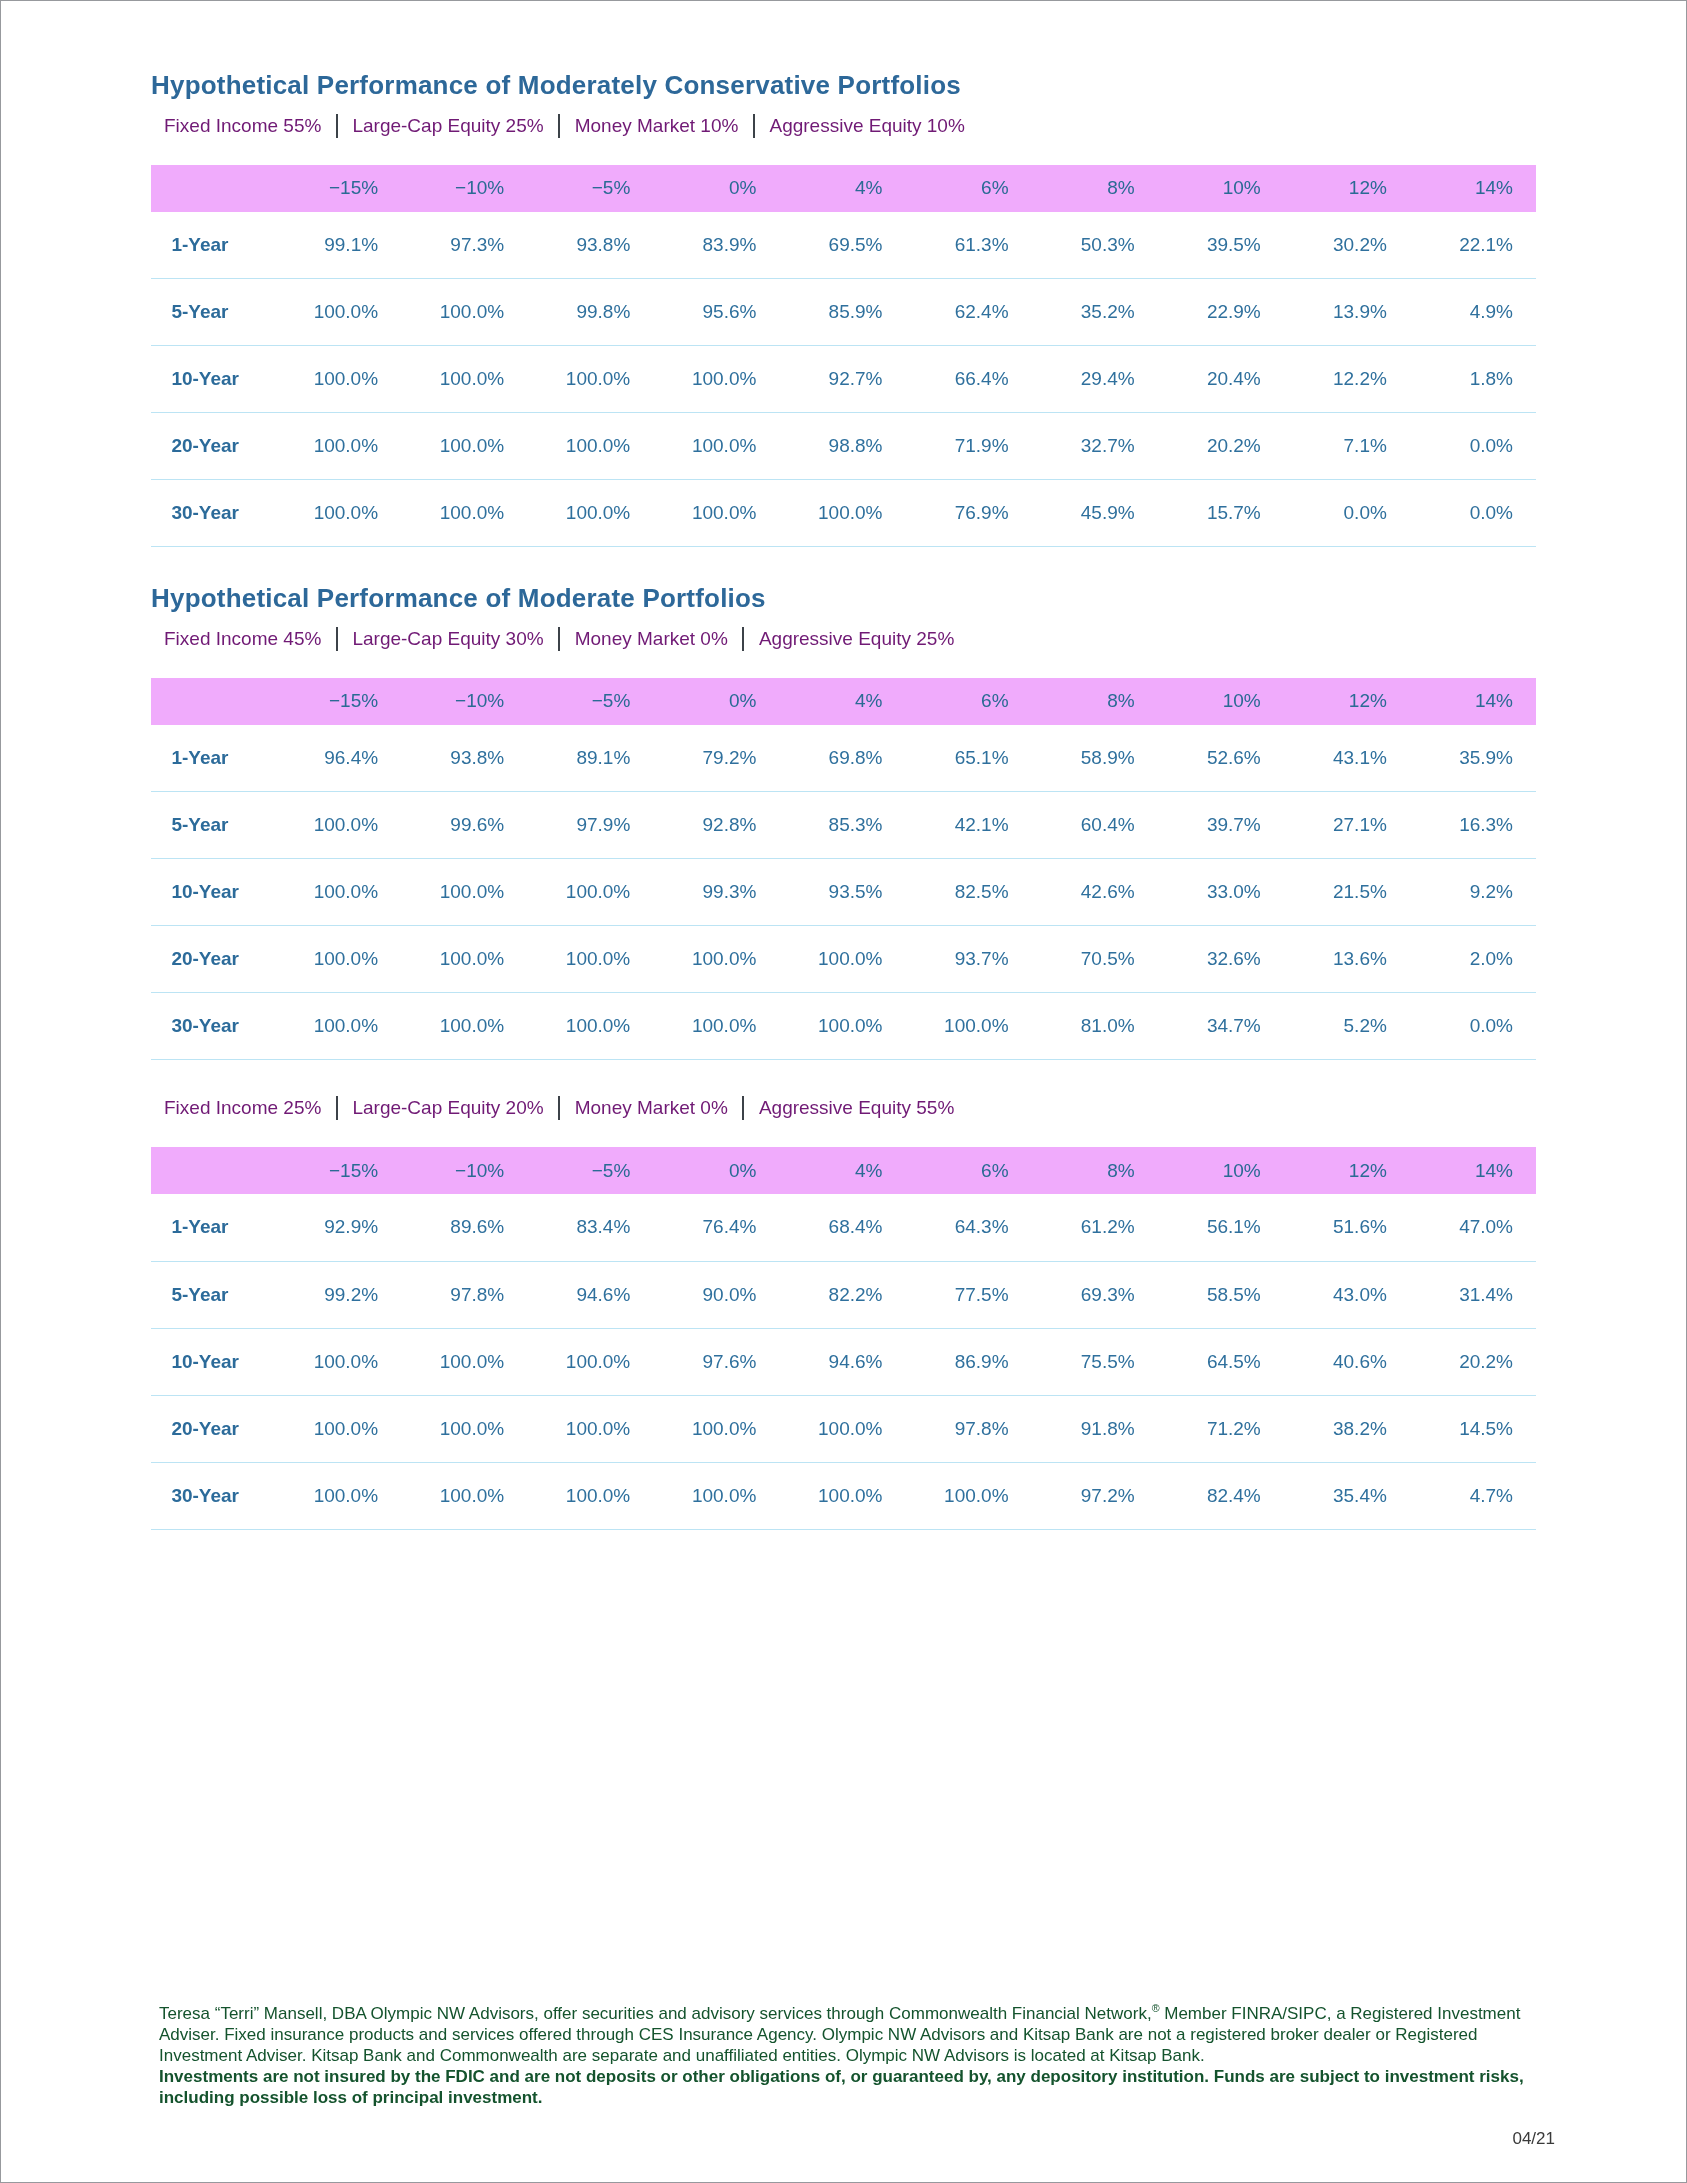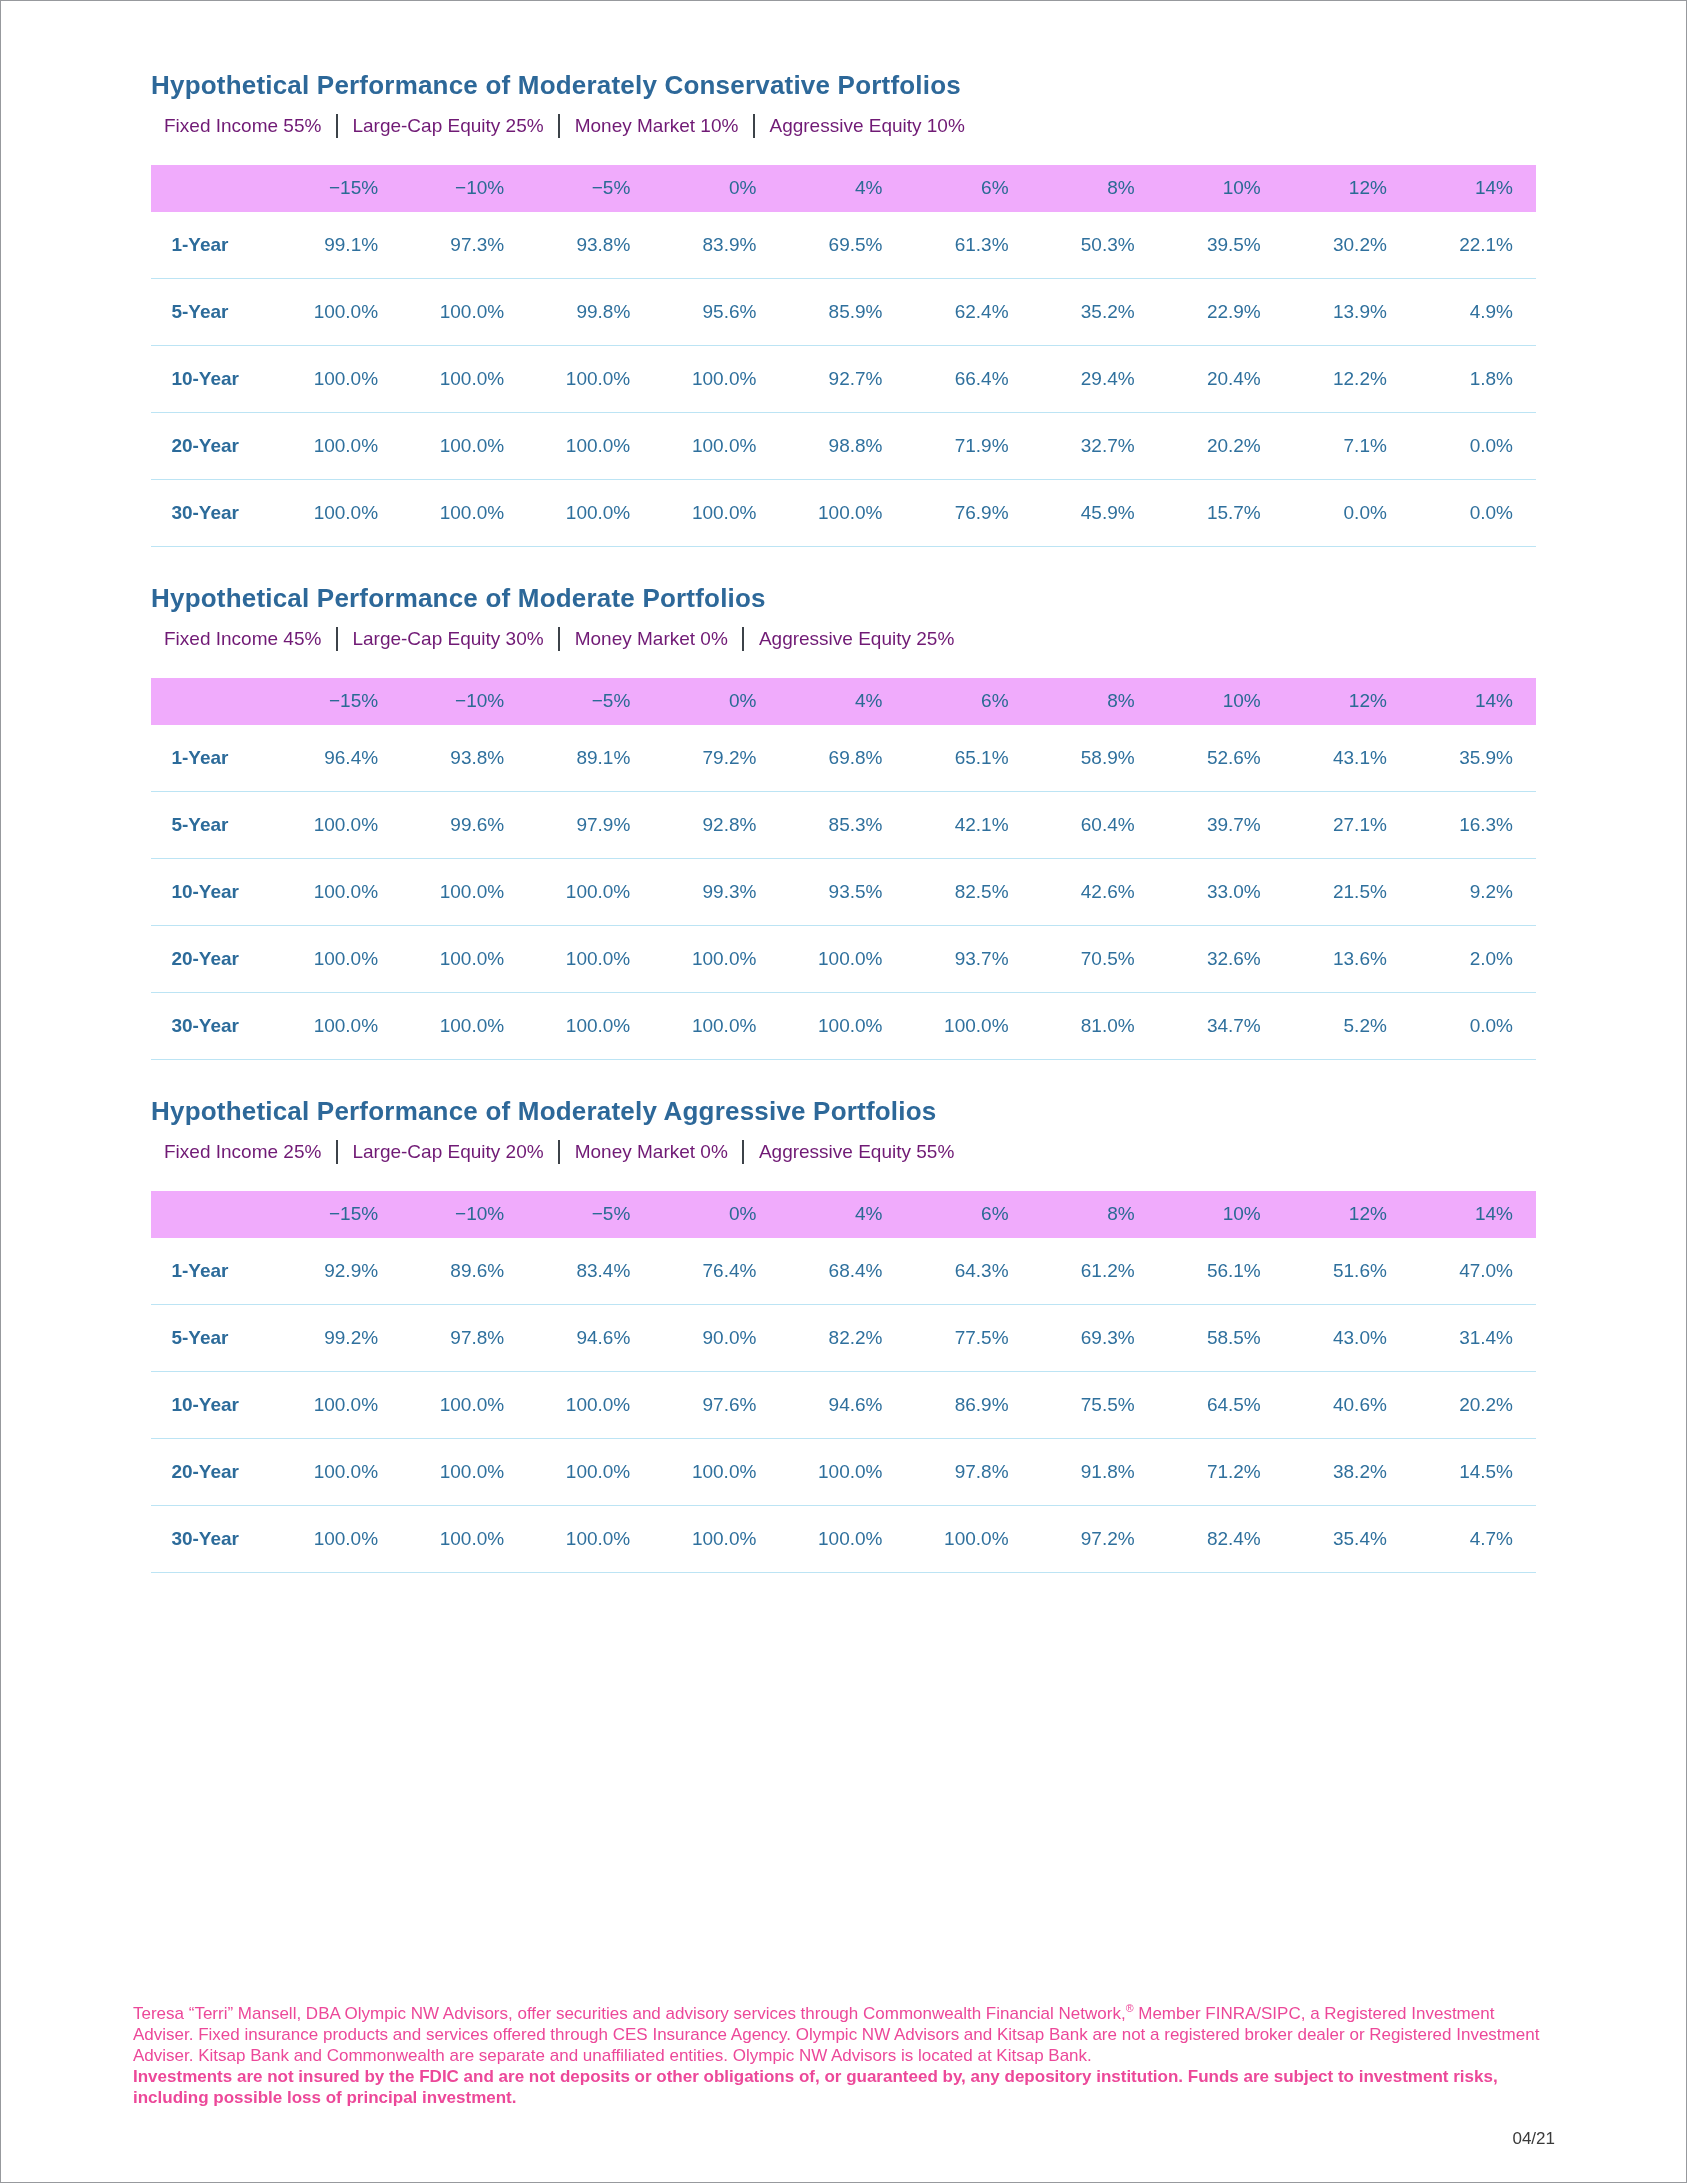--- a/index.html
+++ b/index.html
@@ -56,25 +56,25 @@
   tbody td { color:#2f709d; }
   tbody th.row-label {
     color:#2c6b9a;
     text-align:left;
     padding:0 0 0 20.4px;
     font-weight:bold;
   }
 
   .disclaimer {
     position:absolute;
-    left:132px; right:144px;
+    left:158px; right:144px;
     bottom:74px;
     font-size:17px;
     line-height:21px;
-    color:#ec4899;
+    color:#14532d;
   }
   .disclaimer p { margin:0; }
   .disclaimer .bold-note { font-weight:bold; }
   .disclaimer sup { font-size:10.7px; line-height:0; }
 
   .footer-date {
     position:absolute;
     right:131px; bottom:33px;
     font-size:17px;
     color:#3a3a3a;
@@ -286,21 +286,20 @@
                 <td>81.0%</td>
                 <td>34.7%</td>
                 <td>5.2%</td>
                 <td>0.0%</td>
               </tr>
             </tbody>
     </table>
   </section>
 
   <section class="perf-section">
-    <h2 class="sec-title">Hypothetical Performance of Moderately Aggressive Portfolios</h2>
     <div class="alloc"><span>Fixed Income 25%</span><span class="sep"></span><span>Large-Cap Equity 20%</span><span class="sep"></span><span>Money Market 0%</span><span class="sep"></span><span>Aggressive Equity 55%</span></div>
     <table class="perf-table">
       <colgroup>
               <col class="col-label">
               <col>
               <col>
               <col>
               <col>
               <col>
               <col>

